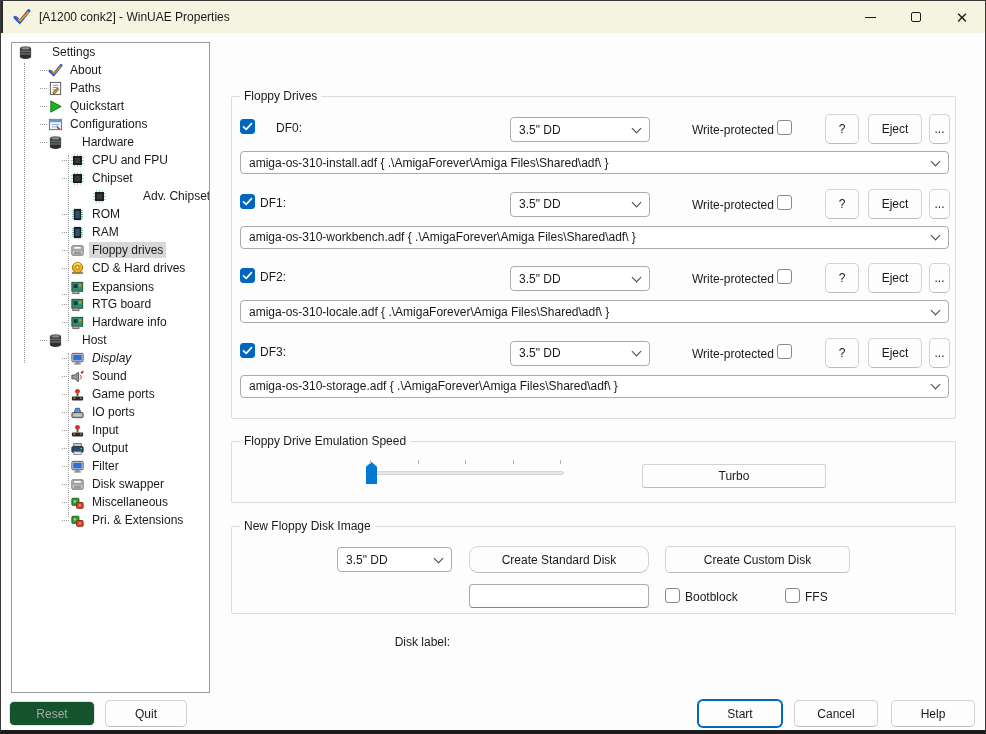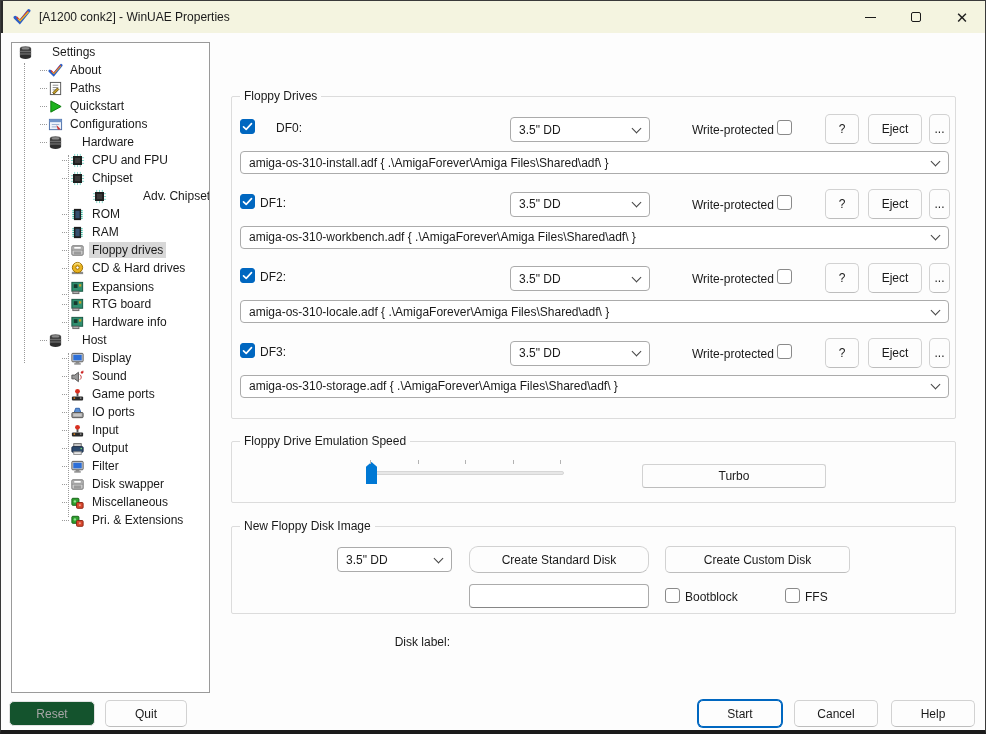--- a/index.html
+++ b/index.html
@@ -284,21 +284,21 @@
           <svg viewBox="0 0 16 16">
             <ellipse cx="8" cy="3.6" rx="6" ry="2.4" fill="#5a5a5a"></ellipse>
             <rect x="2" y="3.6" width="12" height="8.8" fill="#3f3f3f"></rect>
             <ellipse cx="8" cy="12.4" rx="6" ry="2.4" fill="#2e2e2e"></ellipse>
             <path d="M2 6.8h12M2 9.6h12" stroke="#777" fill="none"></path>
             <ellipse cx="8" cy="3.6" rx="4" ry="1.3" fill="#8a8a8a"></ellipse>
           </svg>
         </span>
         <span class="tree-label">Host</span>
       </div>
-      <div class="tree-item" style="padding-left: 50px;">
+      <div class="tree-item" style="padding-left: 50px; font-style: italic;">
         <span class="dots"></span>
         <span class="tree-icon">
           <svg viewBox="0 0 16 16">
             <rect x="2" y="2.5" width="12" height="9" rx="1" fill="#cfcfcf" stroke="#555"></rect>
             <rect x="3.5" y="4" width="9" height="6" fill="#2d6fd8"></rect>
             <rect x="6" y="11.5" width="4" height="1.6" fill="#888"></rect>
             <rect x="4.5" y="13.2" width="7" height="1.2" fill="#666"></rect>
           </svg>
         </span>
         <span class="tree-label">Display</span>

